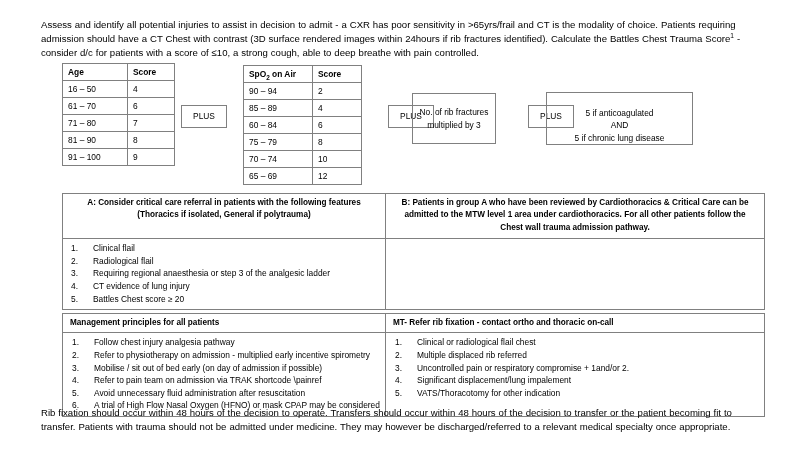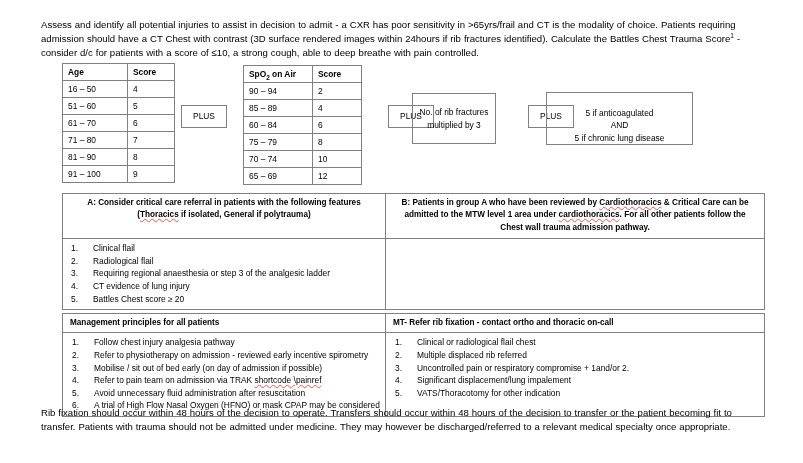--- a/index.html
+++ b/index.html
@@ -151,21 +151,20 @@
   ol.num-list li .num {
     position: absolute;
     left: 2px;
     top: 0;
     width: 16px;
     text-align: left;
   }
 
   
   .squiggle {
-    text-decoration: underline;
     text-decoration-style: wavy;
     text-decoration-color: #e8554e;
     text-decoration-thickness: 0.6px;
     text-underline-offset: 1px;
     text-align: center;
   }
 </style>
 </head>
 <body>
 
@@ -177,24 +176,20 @@
 
   <table class="score-table" id="age-score-table">
     <tbody>
       <tr>
         <th class="col-label">Age</th>
         <th class="col-score">Score</th>
       </tr>
       <tr>
         <td>16 – 50</td>
         <td>4</td>
-      </tr>
-      <tr>
-        <td>51 – 60</td>
-        <td>5</td>
       </tr>
       <tr>
         <td>61 – 70</td>
         <td>6</td>
       </tr>
       <tr>
         <td>71 – 80</td>
         <td>7</td>
       </tr>
       <tr>
@@ -298,21 +293,21 @@
   </table>
 
   <table class="bordered-table" id="management-table">
     <tbody>
       <tr>
         <td class="col-left">
           <div class="mgmt-head">Management principles for all patients</div>
           <div class="mgmt-body">
             <ol class="num-list">
               <li><span class="num">1.</span><span>Follow chest injury analgesia pathway</span></li>
-              <li><span class="num">2.</span><span>Refer to physiotherapy on admission - reviewed early incentive spirometry</span></li>
+              <li><span class="num">2.</span><span>Refer to physiotherapy on admission - multiplied early incentive spirometry</span></li>
               <li><span class="num">3.</span><span>Mobilise / sit out of bed early (on day of admission if possible)</span></li>
               <li><span class="num">4.</span><span>Refer to pain team on admission via TRAK </span><span class="squiggle">shortcode \painref</span></li>
               <li><span class="num">5.</span><span>Avoid unnecessary fluid administration after resuscitation</span></li>
               <li><span class="num">6.</span><span>A trial of High Flow Nasal Oxygen (HFNO) or mask CPAP may be considered</span></li>
             </ol>
           </div>
         </td>
         <td class="col-right">
           <div class="mgmt-head">MT- Refer rib fixation - contact ortho and thoracic on-call</div>
           <div class="mgmt-body">

